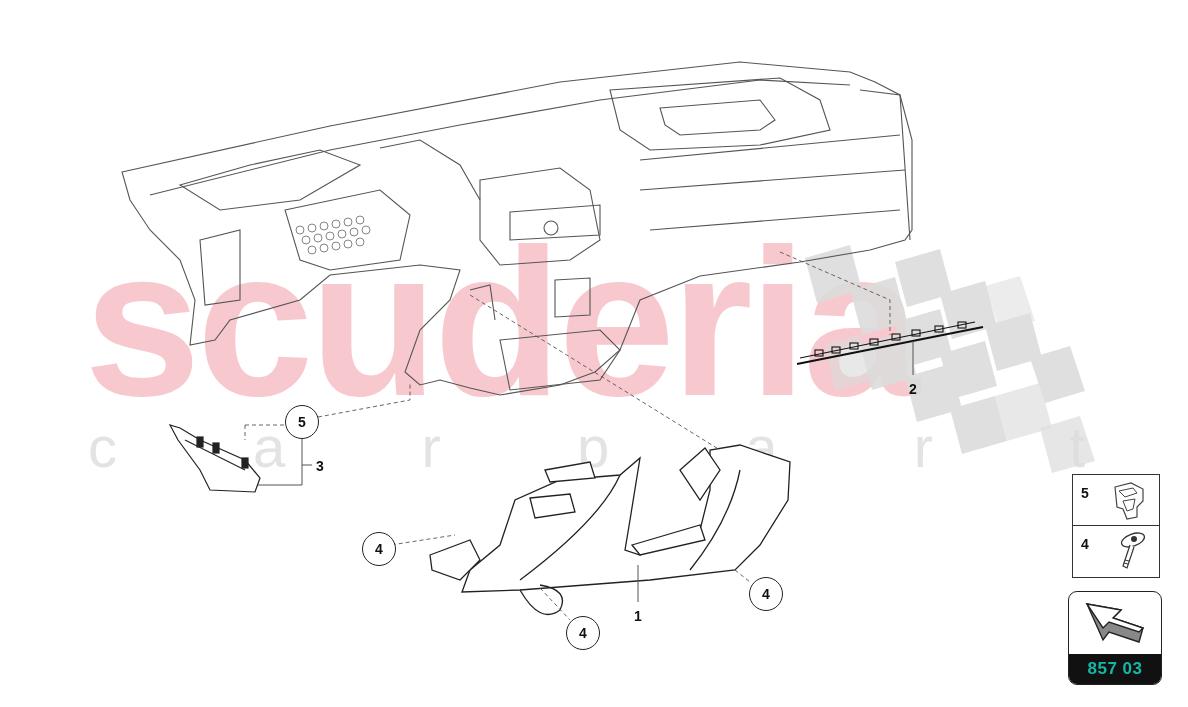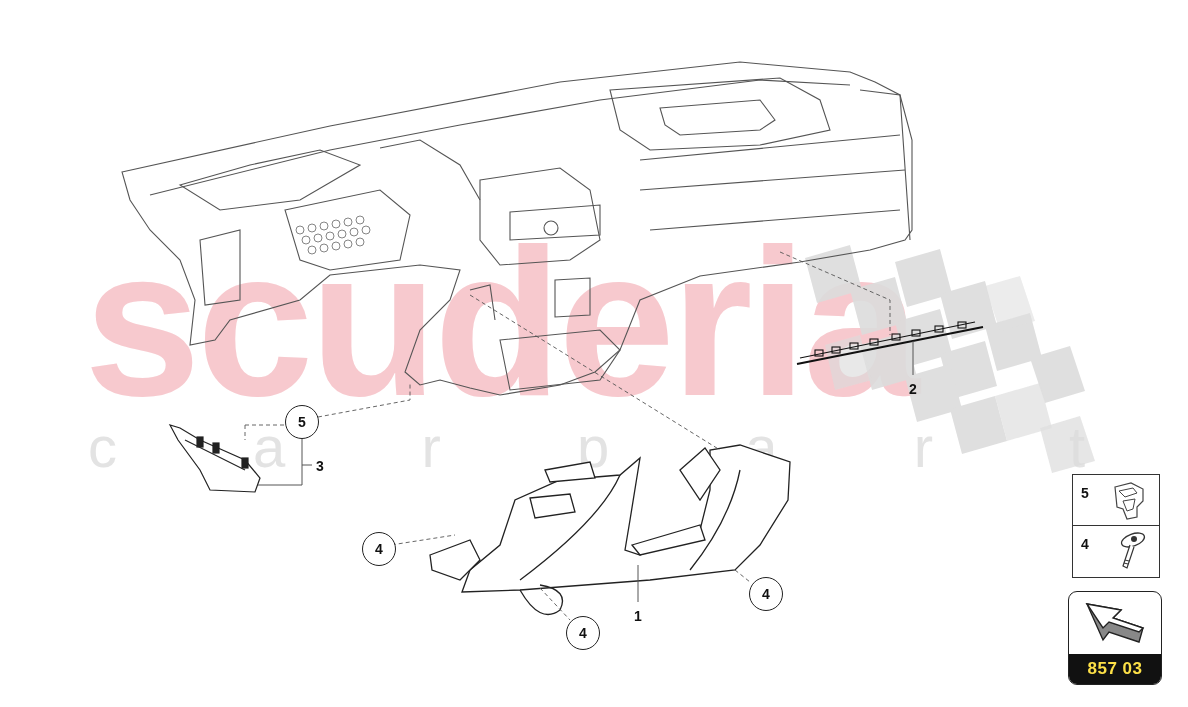--- a/index.html
+++ b/index.html
@@ -10,21 +10,21 @@
     svg.drawing { position: absolute; left: 0; top: 0; }
     .callout { position: absolute; width: 34px; height: 34px; border: 1.6px solid #222; border-radius: 50%; background: #fff; display: flex; align-items: center; justify-content: center; font-weight: bold; font-size: 14px; color: #111; box-sizing: border-box; cursor: pointer; }
     .label-num { position: absolute; font-weight: bold; font-size: 14px; color: #111; cursor: pointer; }
     .legend-box { position: absolute; left: 1072px; top: 474px; width: 88px; height: 104px; border: 1.4px solid #333; box-sizing: border-box; background: #fff; }
     .legend-row { position: absolute; left: 0; width: 100%; height: 51px; box-sizing: border-box; }
     .legend-row.top { top: 0; border-bottom: 1.4px solid #333; }
     .legend-row.bottom { top: 51px; }
     .legend-num { position: absolute; left: 8px; top: 10px; font-weight: bold; font-size: 14px; color: #111; }
     .legend-icon { position: absolute; left: 30px; top: 4px; }
     .nav-box { position: absolute; left: 1068px; top: 591px; width: 94px; height: 94px; border: 1.6px solid #222; border-radius: 9px; box-sizing: border-box; overflow: hidden; background: #fff; cursor: pointer; }
-    .nav-code { position: absolute; left: 0; bottom: 0; width: 100%; height: 30px; background: #111; color: #fde047; font-weight: bold; font-size: 17px; display: flex; align-items: center; justify-content: center; letter-spacing: 0.5px; }
+    .nav-code { position: absolute; left: 0; bottom: 0; width: 100%; height: 30px; background: #111; color: #14b8a6; font-weight: bold; font-size: 17px; display: flex; align-items: center; justify-content: center; letter-spacing: 0.5px; }
     .nav-arrow { position: absolute; left: 12px; top: 6px; }
   </style>
 </head>
 <body>
 
 <div class="canvas">
 
   <div class="wm-scuderia">scuderia</div>
   <div class="wm-carparts">c a r   p a r t s</div>
 

